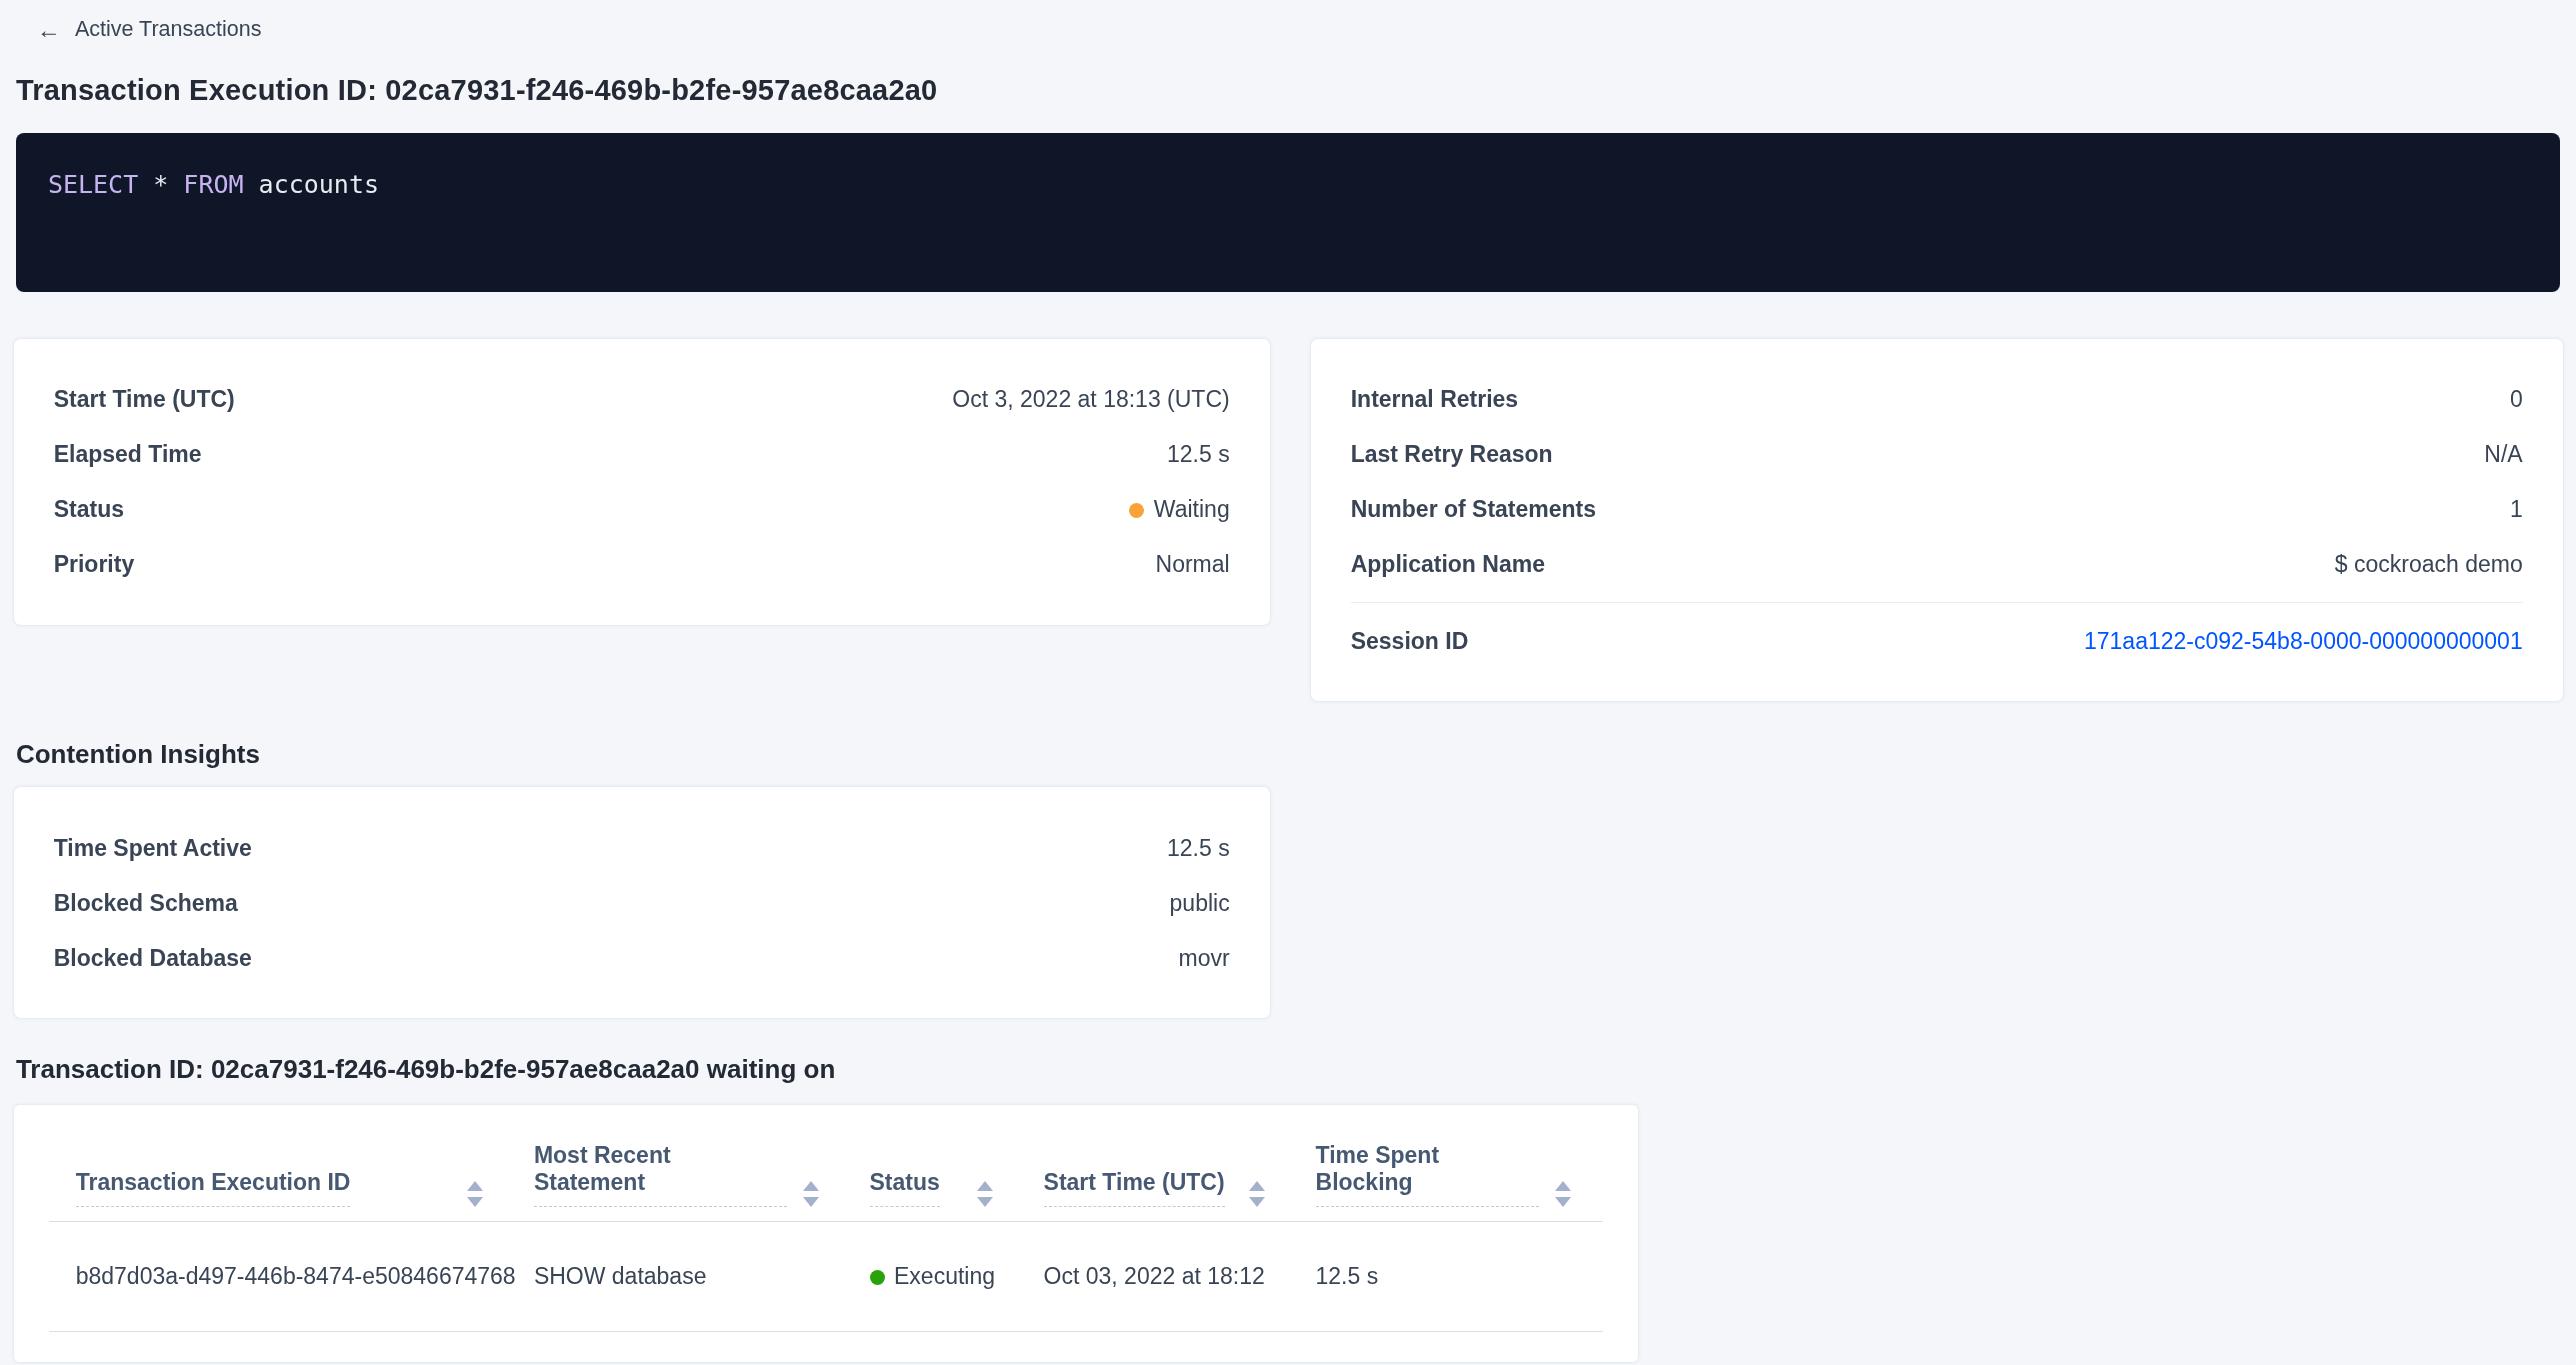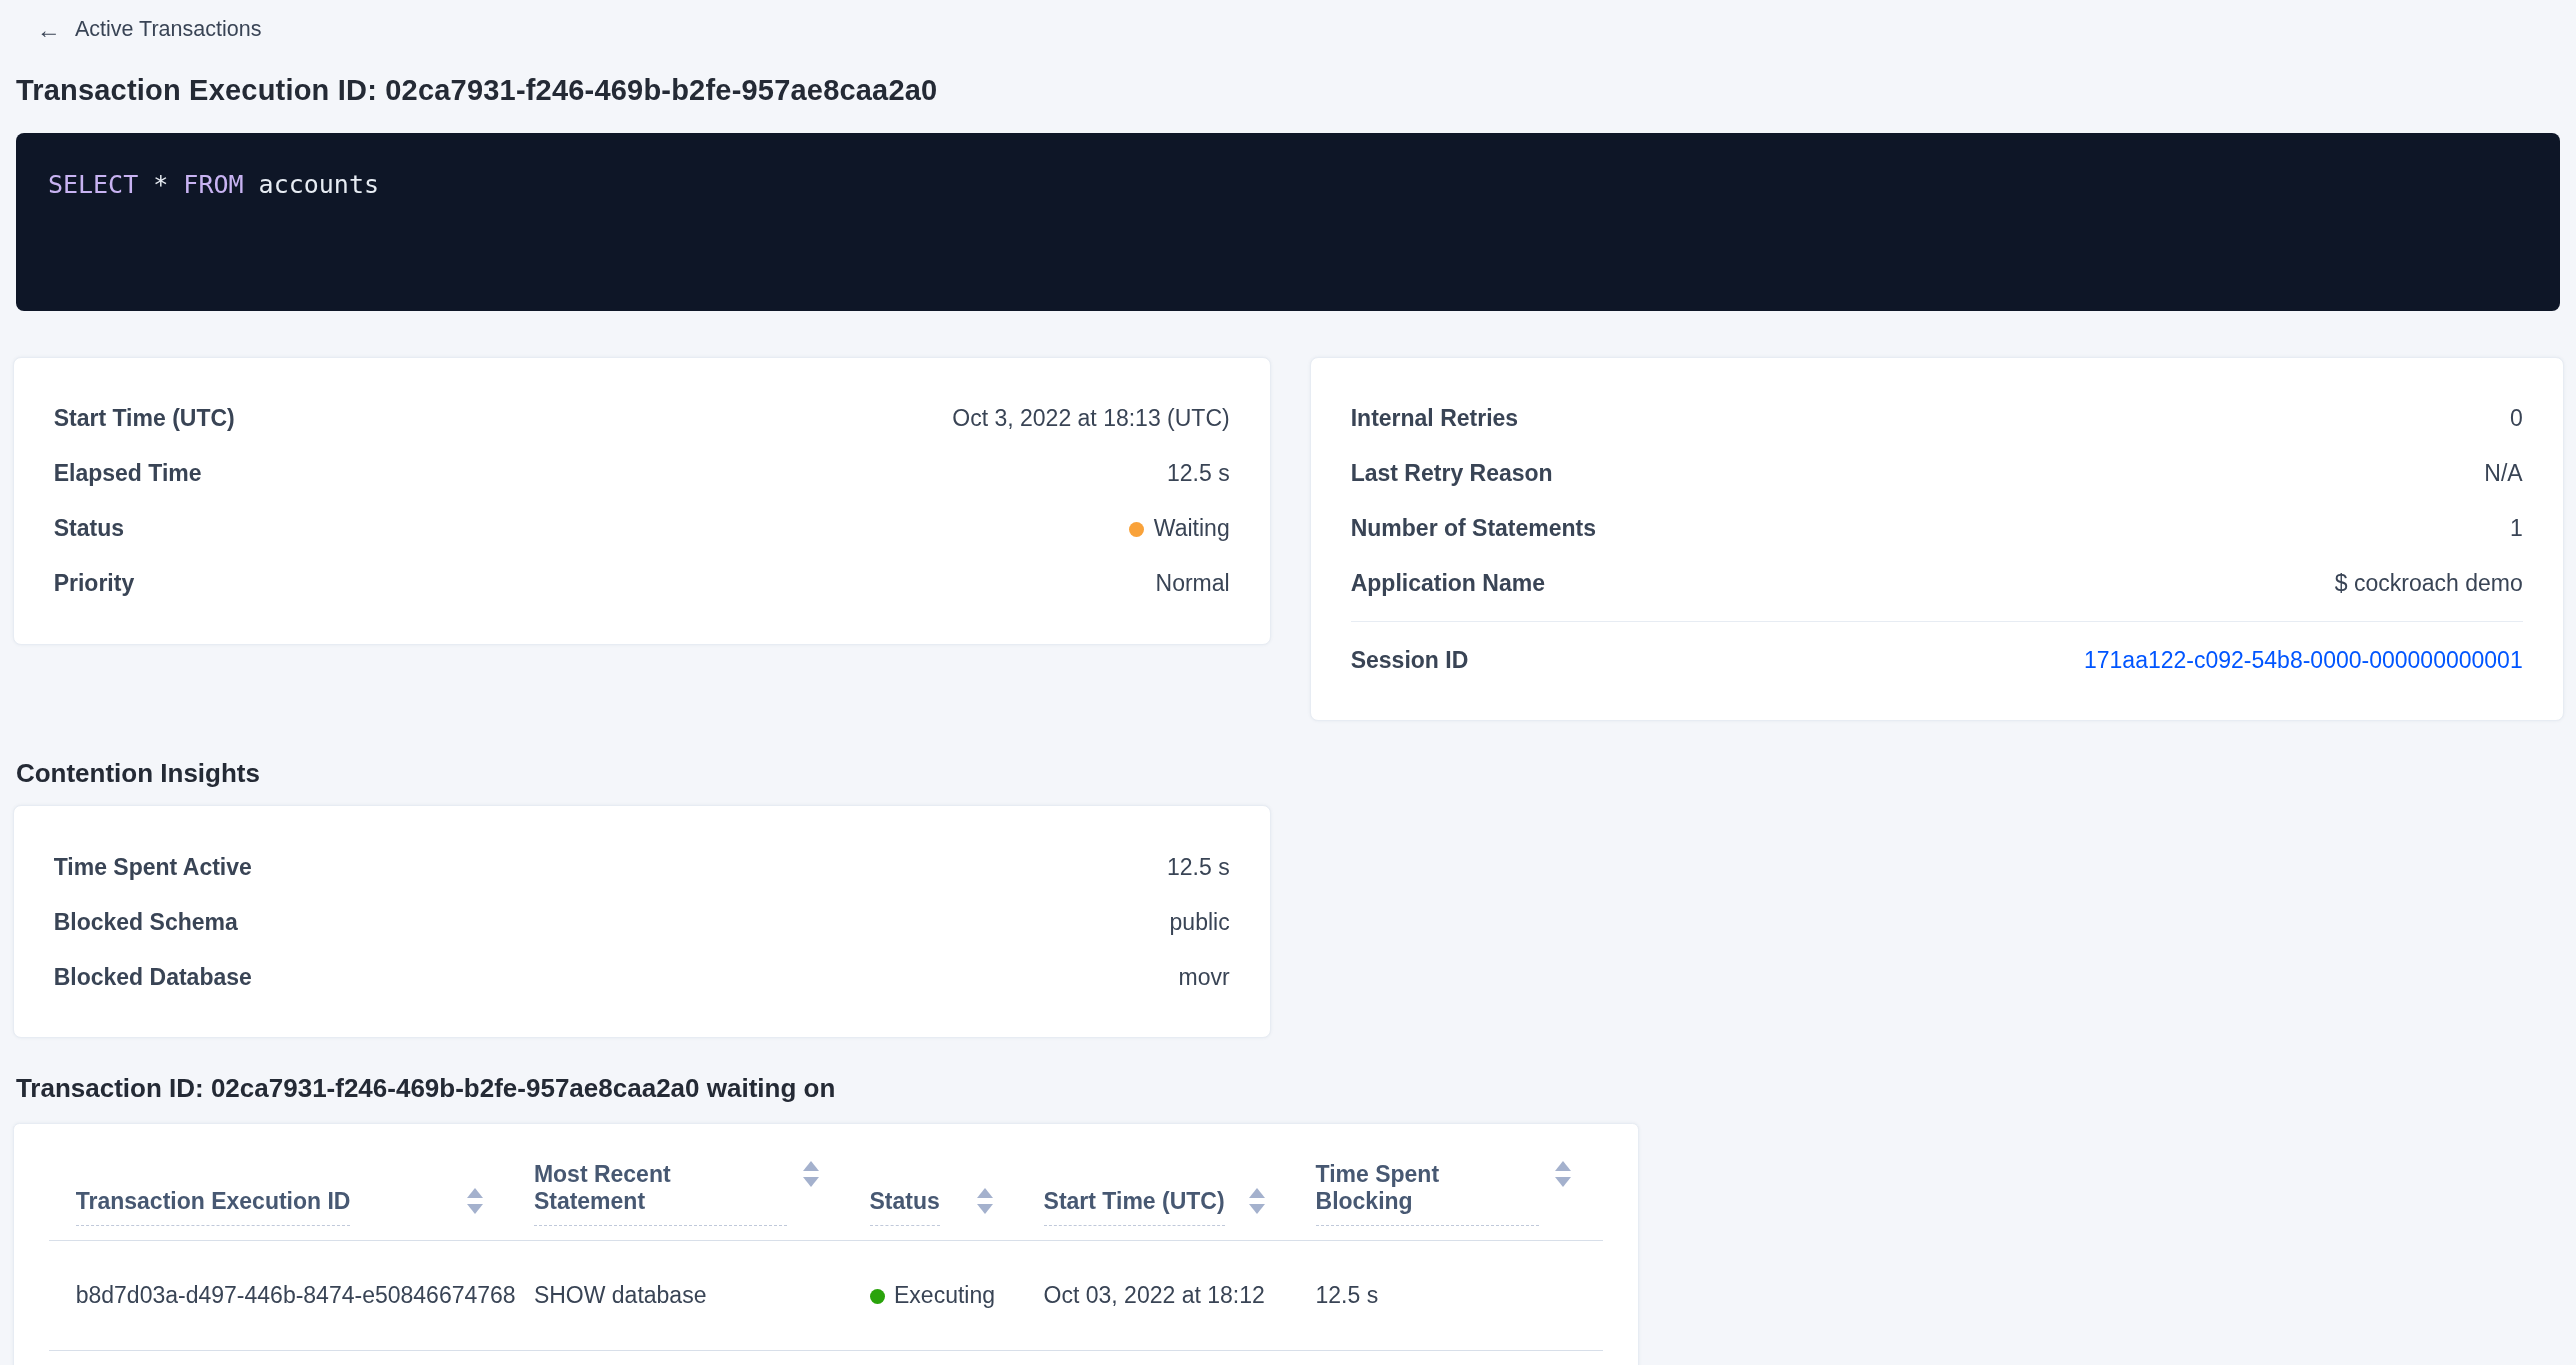--- a/index.html
+++ b/index.html
@@ -21,21 +21,21 @@
   .back-arrow { font-size: 24px; line-height: 1; }
 
   
   h1.title {
     margin: 32px 0 0 3.2px; font-size: 29px; font-weight: 700;
     color: var(--heading, #242a35); letter-spacing: 0.2px;
   }
 
   
   .codebox {
-    margin: 25.5px 3.2px 0 3.2px; height: 178px; border-radius: 8px;
+    margin: 25.5px 3.2px 0 3.2px; height: 159px; border-radius: 8px;
     background: var(--code-bg, #0e1627); padding: 37px 32px;
   }
   .codebox code {
     font-family: "DejaVu Sans Mono", monospace; font-size: 25px;
     color: var(--code-text, #e7ecf3); white-space: pre;
   }
   .codebox .kw { color: var(--code-keyword, #c8b3f2); }
 
   
   .grid {
@@ -82,21 +82,21 @@
   table.waiting col.c1 { width: 30%; }
   table.waiting col.c2 { width: 21.6%; }
   table.waiting col.c3 { width: 11.2%; }
   table.waiting col.c4 { width: 17.5%; }
   table.waiting col.c5 { width: 19.7%; }
   table.waiting th {
     text-align: left; padding: 37px 32px 14.3px 19px; vertical-align: bottom;
     border-bottom: 0.8px solid var(--table-line, #d8dfe9); cursor: pointer;
   }
   table.waiting th:first-child { padding-left: 27px; }
-  .th-inner { display: flex; justify-content: space-between; align-items: flex-start; }
+  .th-inner { display: flex; justify-content: space-between; align-items: flex-end; }
   .th-label {
     display: inline-block; font-size: 23px; font-weight: 700;
     color: var(--th-text, #475872); line-height: 27px;
     border-bottom: 1.6px dashed var(--dash, #c0c9da); padding-bottom: 9.5px;
   }
   .sort { display: inline-flex; flex-direction: column; gap: 5.6px; margin-left: 16px; cursor: pointer; }
   .tri-up { width: 0; height: 0; border-left: 8.8px solid transparent; border-right: 8.8px solid transparent; border-bottom: 10.3px solid var(--sort-arrow, #a4b1cd); }
   .tri-down { width: 0; height: 0; border-left: 8.8px solid transparent; border-right: 8.8px solid transparent; border-top: 10.3px solid var(--sort-arrow, #a4b1cd); }
   table.waiting td {
     font-size: 23px; color: var(--text, #394455);

